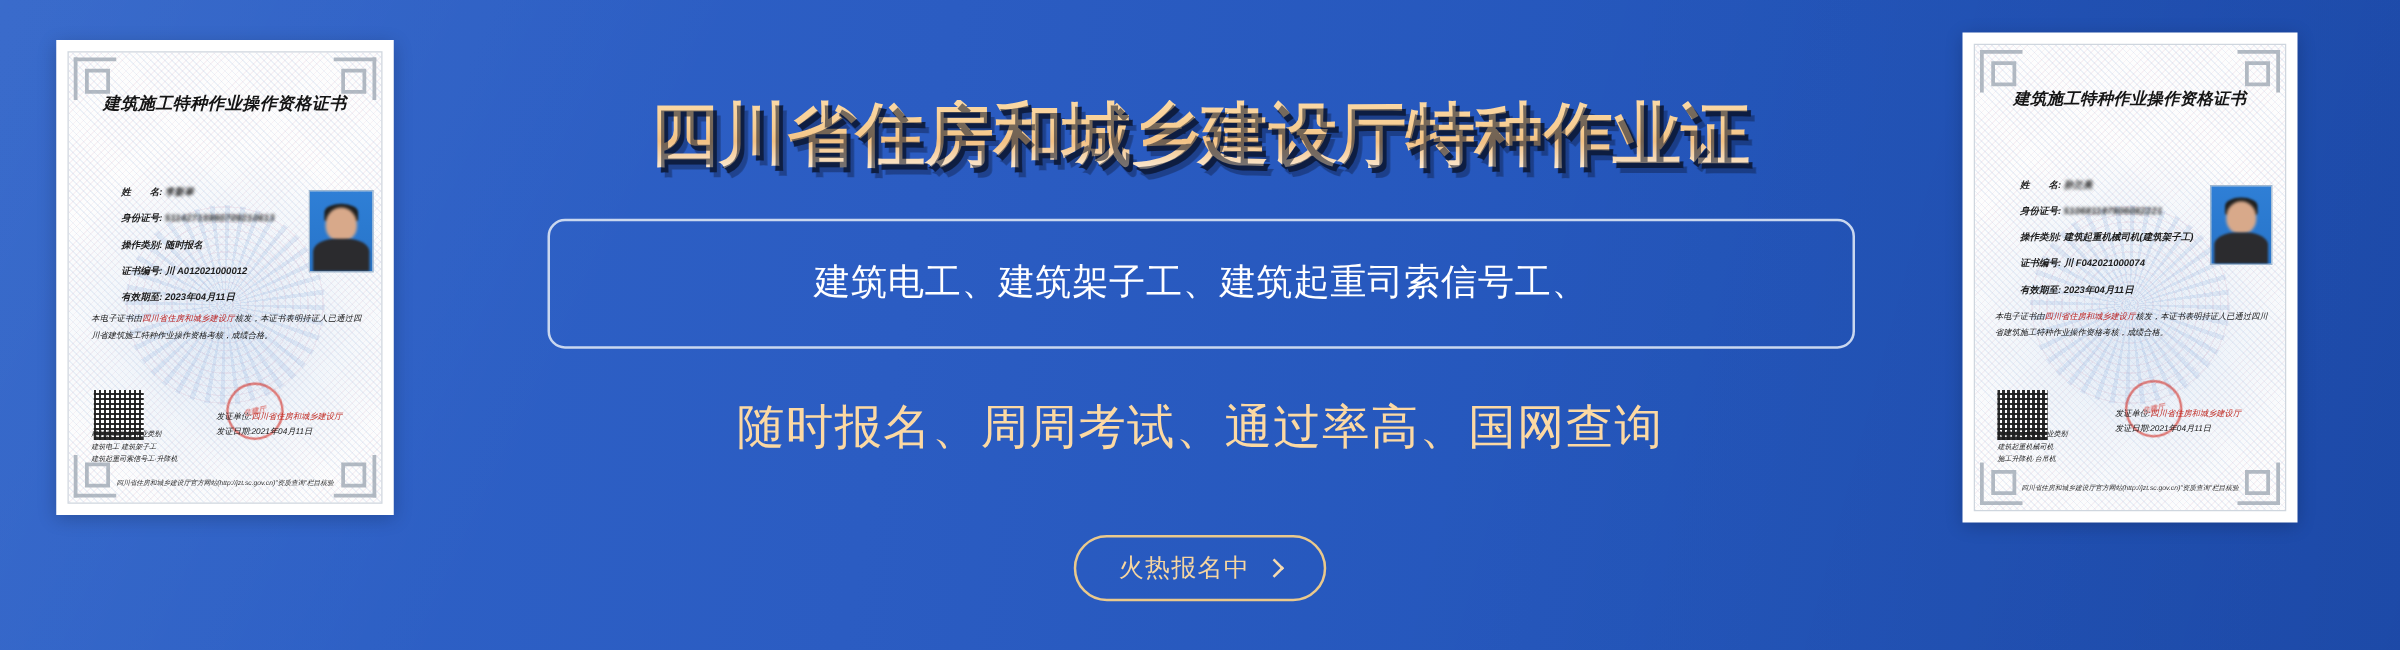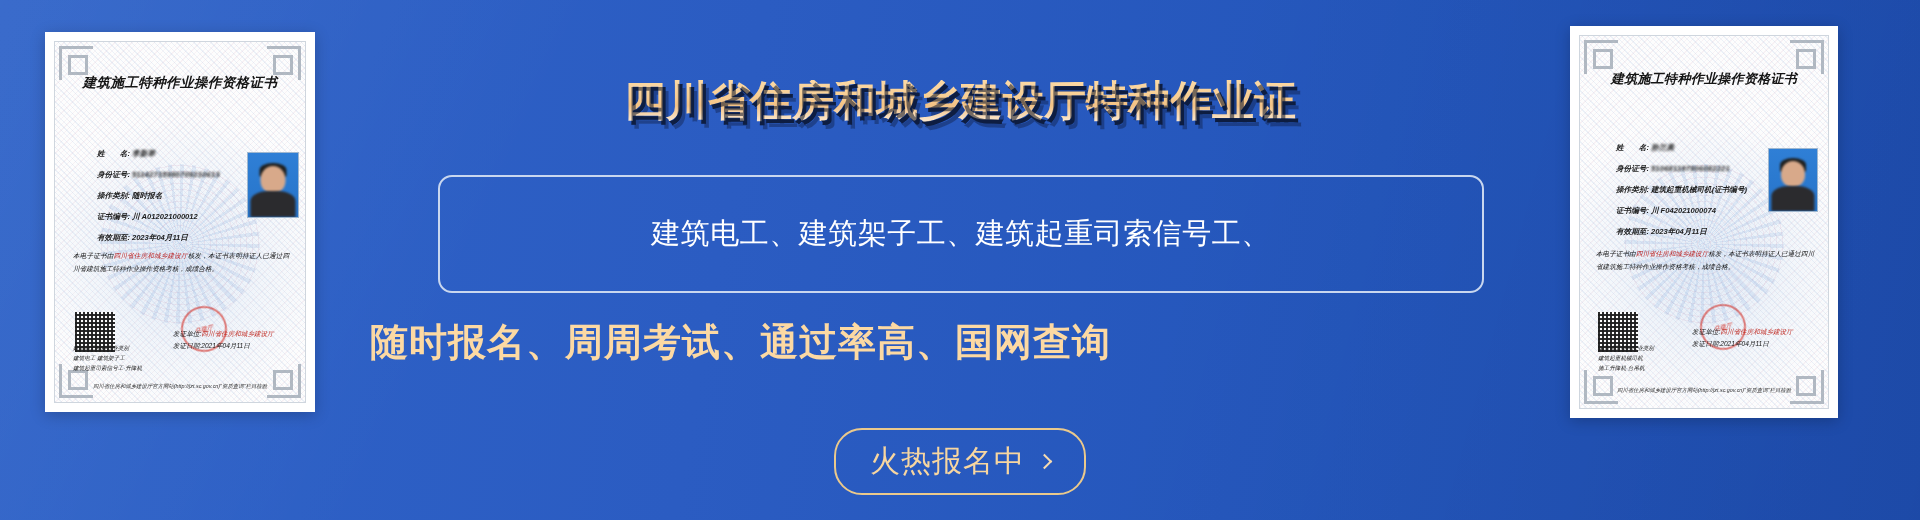--- a/index.html
+++ b/index.html
@@ -219,40 +219,40 @@
     top: 0;
     width: 1180px;
     height: 520px;
   }
 
   .main-title {
     position: absolute;
     left: 0; right: 0;
     top: 80px;
     text-align: center;
-    font-size: 42px;
+    font-size: 55px;
     font-weight: 700;
     letter-spacing: 0px;
     color: #f6c88a;
     background: linear-gradient(180deg, #fbd9a6 0%, #f7cd92 42%, #f3c285 60%, #fbe9d2 100%);
     -webkit-background-clip: text;
     background-clip: text;
     -webkit-text-fill-color: transparent;
     text-shadow: 3px 4px 0 rgba(10,18,40,0.55);
     filter: drop-shadow(3px 4px 0 rgba(8,16,38,0.62));
     white-space: nowrap;
     line-height: 1;
   }
 
   .info-box {
     position: absolute;
     left: 68px;
     top: 175px;
     width: 1046px;
-    height: 118px;
+    height: 104px;
     border: 2px solid #c9d7ef;
     border-radius: 14px;
     display: flex;
     flex-direction: column;
     align-items: center;
     justify-content: center;
     gap: 10px;
   }
   .info-line {
     color: #ffffff;
@@ -260,23 +260,23 @@
     font-weight: 400;
     letter-spacing: .5px;
     white-space: nowrap;
     line-height: 1.15;
   }
 
   .highlight-line {
     position: absolute;
     left: 0; right: 0;
     top: 320px;
-    text-align: left;
+    text-align: center;
     font-size: 38px;
-    font-weight: 700;
+    font-weight: 400;
     color: #fcd9a3;
     letter-spacing: 1px;
     white-space: nowrap;
     line-height: 1.2;
   }
 
   .cta {
     position: absolute;
     left: 50%;
     top: 428px;
@@ -285,21 +285,21 @@
     align-items: center;
     gap: 12px;
     padding: 11px 34px;
     border: 2px solid #eac98c;
     border-radius: 28px;
     background: transparent;
     cursor: pointer;
     white-space: nowrap;
   }
   .cta-label {
-    font-size: 30px;
+    font-size: 20px;
     color: #f7d6a0;
     font-weight: 400;
     letter-spacing: 1px;
   }
   .cta-arrow {
     display: inline-block;
     width: 11px; height: 11px;
     border-top: 2.5px solid #f5dab0;
     border-right: 2.5px solid #f5dab0;
     transform: rotate(45deg);
@@ -404,21 +404,21 @@
       <div class="cfield">
         <span class="cfield-label">姓　　名:</span>
         <span class="cfield-value blurred">孙兰美</span>
       </div>
       <div class="cfield">
         <span class="cfield-label">身份证号:</span>
         <span class="cfield-value blurred">510681197806082221</span>
       </div>
       <div class="cfield">
         <span class="cfield-label">操作类别:</span>
-        <span class="cfield-value">建筑起重机械司机(证书编号)</span>
+        <span class="cfield-value">建筑起重机械司机(建筑架子工)</span>
       </div>
       <div class="cfield">
         <span class="cfield-label">证书编号:</span>
         <span class="cfield-value">川 F042021000074</span>
       </div>
       <div class="cfield">
         <span class="cfield-label">有效期至:</span>
         <span class="cfield-value">2023年04月11日</span>
       </div>
     </div>

